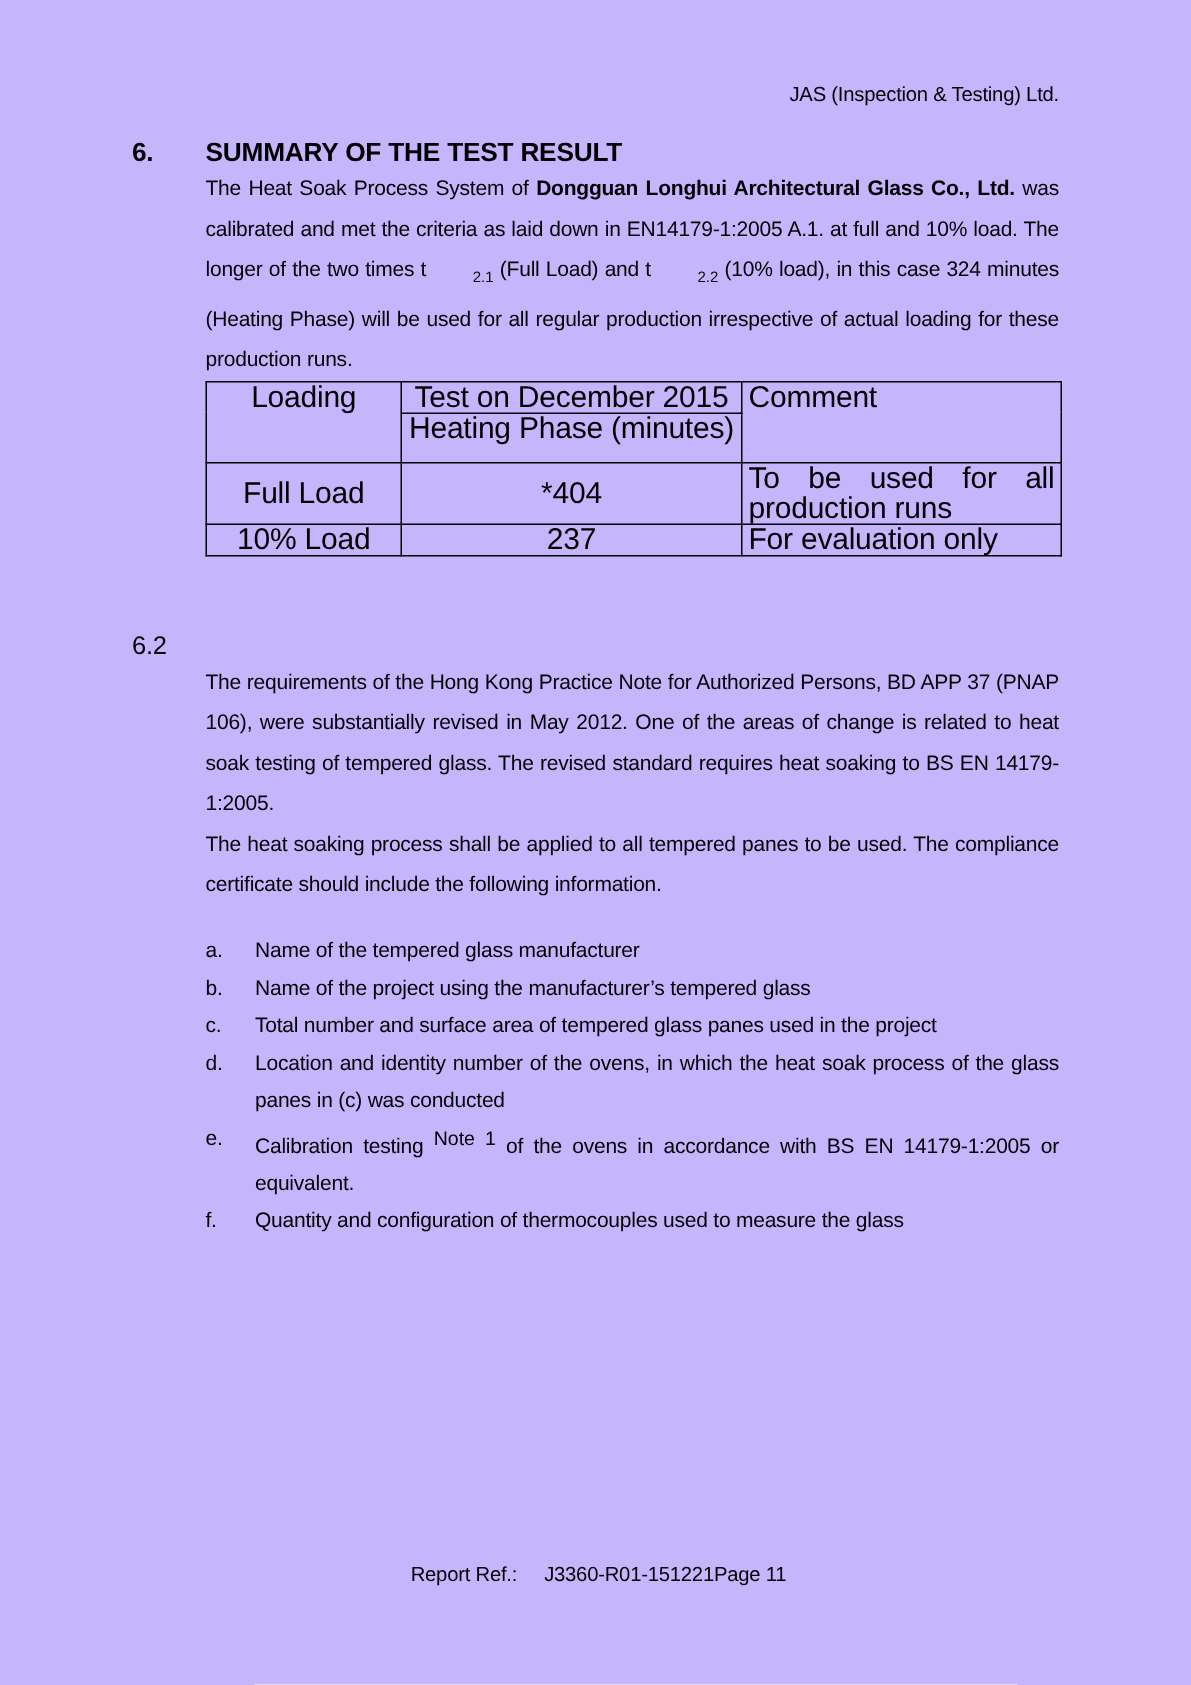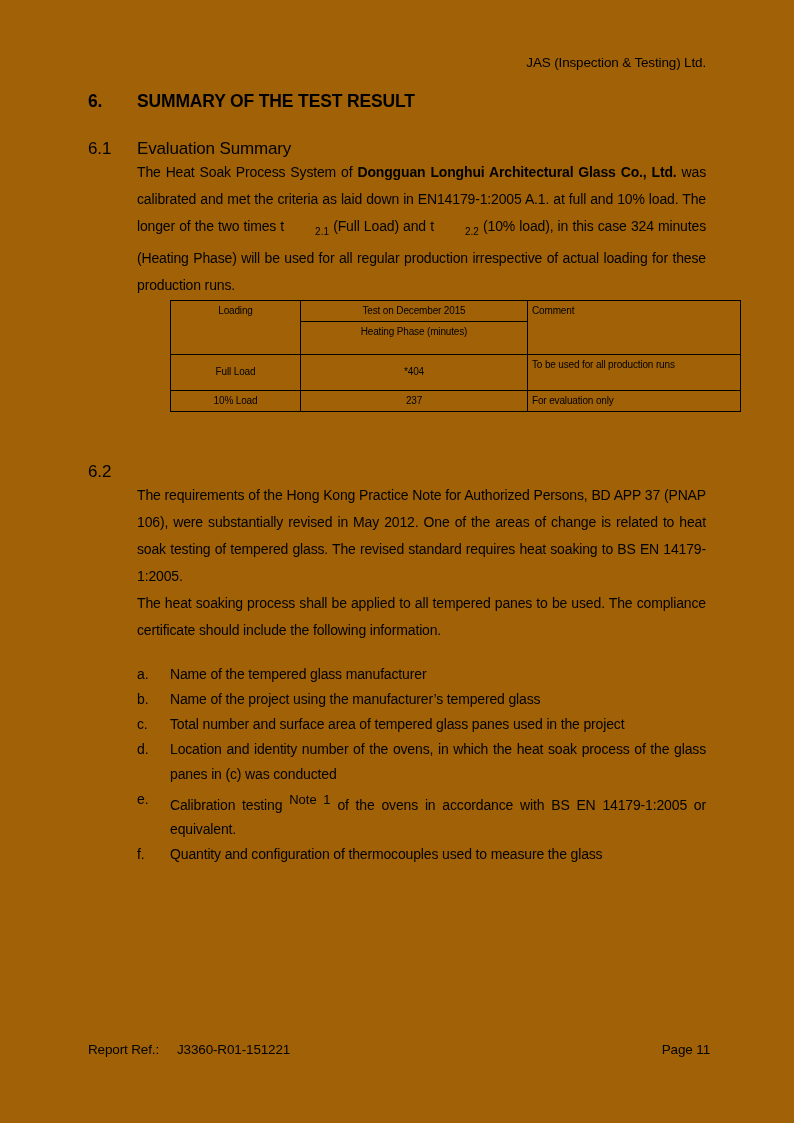--- a/index.html
+++ b/index.html
@@ -1,21 +1,21 @@
 <!DOCTYPE html>
 <html><head>
 <meta charset="utf-8">
 <style>
   html, body { margin: 0; padding: 0; background: #ffffff; }
   .page {
     position: relative;
     width: 794px;
     height: 1123px;
     margin: 0 auto;
-    background: #a16207;
+    background: #c4b5fd;
     color: #000000;
     font-family: "Liberation Sans", sans-serif;
     box-sizing: border-box;
     padding: 0 88px;
     overflow: hidden;
     letter-spacing: -0.15px;
   }
   .doc-header {
     padding-top: 55px;
     text-align: right;
@@ -57,22 +57,21 @@
   .table-title {
     margin-top: 8px;
     font-size: 14px;
     line-height: 20px;
   }
   table.timechart {
     border-collapse: collapse;
     table-layout: fixed;
     width: 570px;
     margin-top: 1px;
-    font-size: 10px;
-    margin-left: 33px;
+    font-size: 20px;
   }
   table.timechart td {
     border: 1px solid #000000;
     padding: 0 4px;
     line-height: 20px;
     overflow: hidden;
   }
   .col-loading { width: 130px; }
   .col-minutes { width: 227px; }
   .col-comment { width: 213px; }
@@ -91,42 +90,38 @@
   }
   .lst-item { display: flex; }
   .lst-letter { width: 33px; flex: none; }
   .lst-text { flex: 1; text-align: justify; }
   .doc-footer {
     position: absolute;
     left: 88px;
     right: 84px;
     top: 1041px;
     display: flex;
-    justify-content: space-between;
+    justify-content: center;
     font-size: 13.5px;
     line-height: 17px;
   }
   .ref-value { margin-left: 18px; }
 </style>
 </head>
 <body>
 
 <div class="page">
 
   <div class="doc-header">JAS (Inspection &amp; Testing) Ltd.</div>
 
   <div class="h1">
     <span class="num">6.</span>
     <span>SUMMARY OF THE TEST RESULT</span>
   </div>
 
-  <div class="h2 h2-first">
-    <span class="num">6.1</span>
-    <span>Evaluation Summary</span>
-  </div>
 
   <div class="indent">
 
     <p class="body mt-p2"><span>The Heat Soak Process System of </span><strong>Dongguan Longhui Architectural Glass Co., Ltd.</strong><span> was calibrated and met the criteria as laid down in EN14179-1:2005 A.1. at full and 10% load. The longer of the two times t</span><sub class="tsub">2.1</sub><span> (Full Load) and t</span><sub class="tsub">2.2</sub><span> (10% load), in this case 324 minutes (Heating Phase) will be used for all regular production irrespective of actual loading for these production runs.</span></p>
 
 
     <table class="timechart">
       <colgroup>
         <col class="col-loading">
         <col class="col-minutes">

